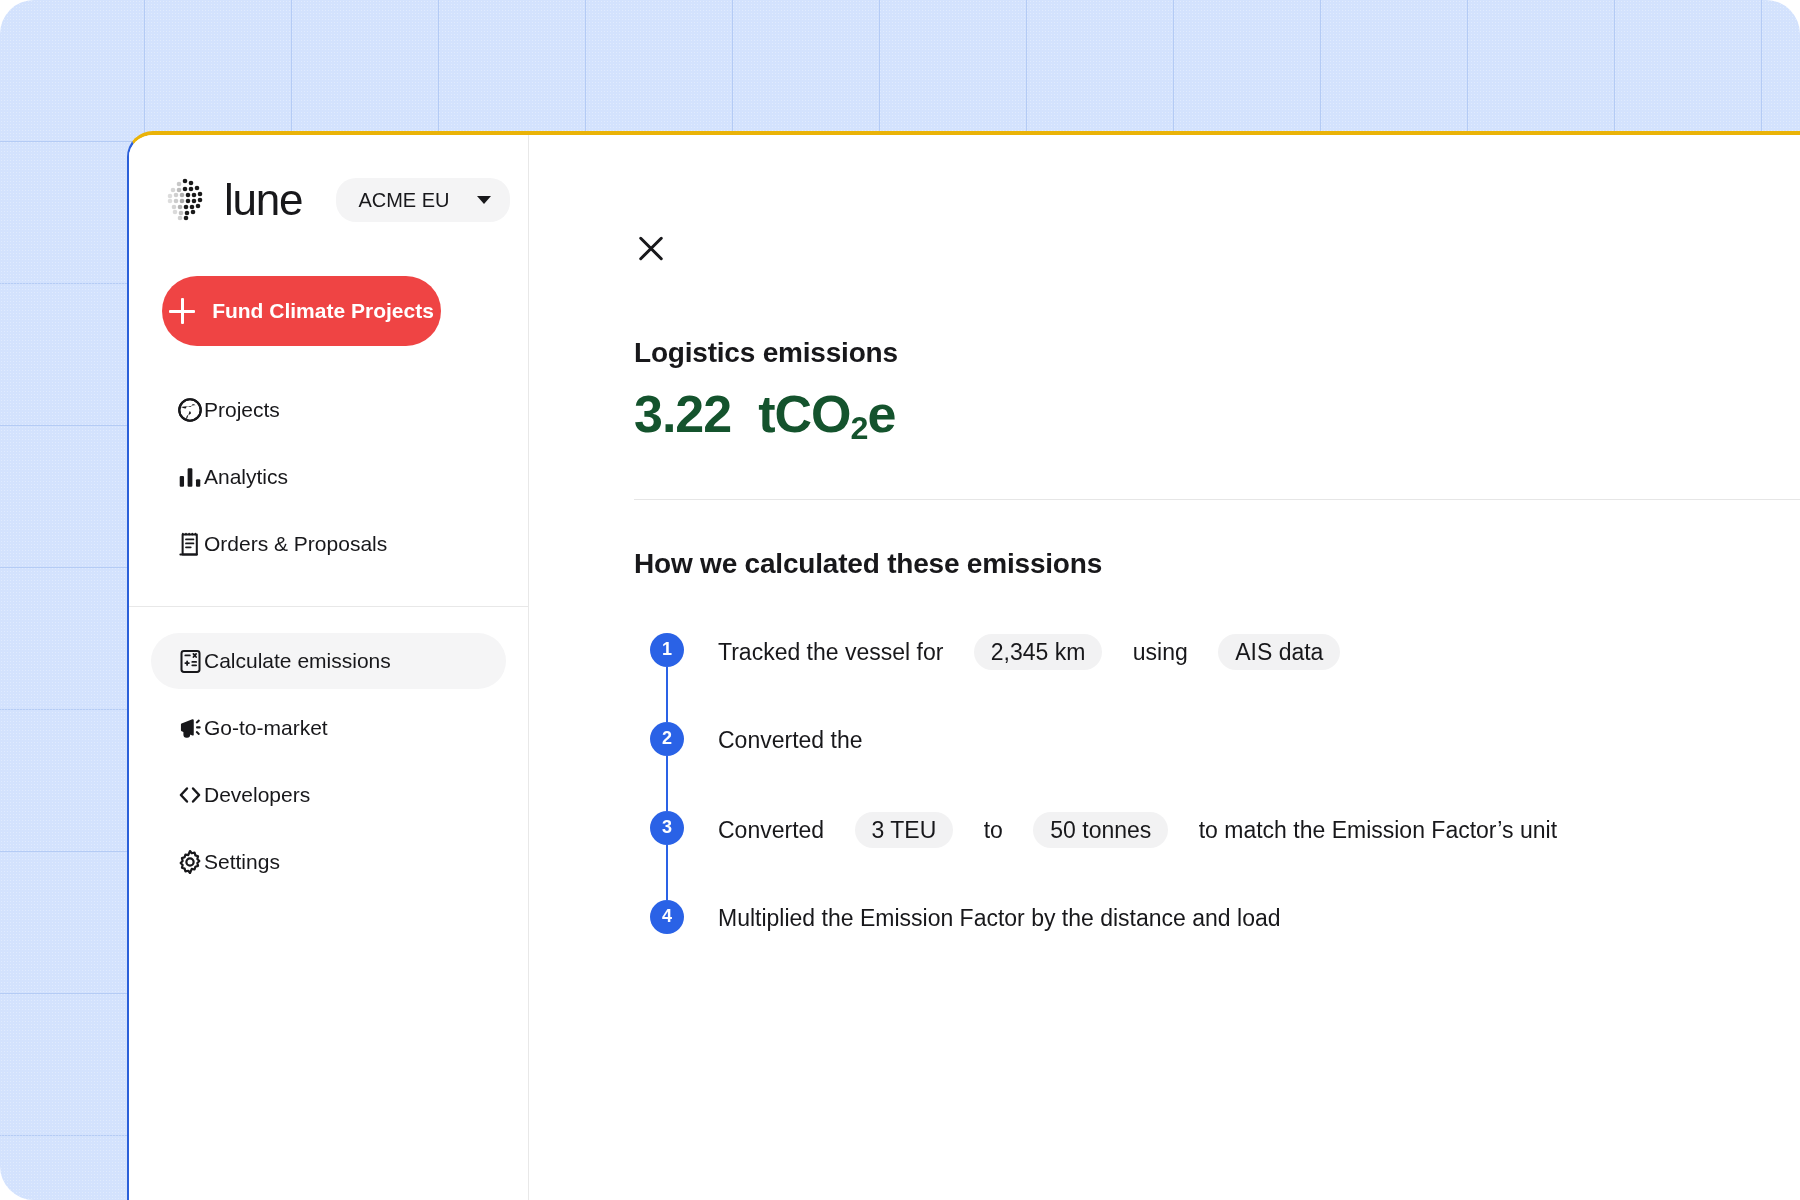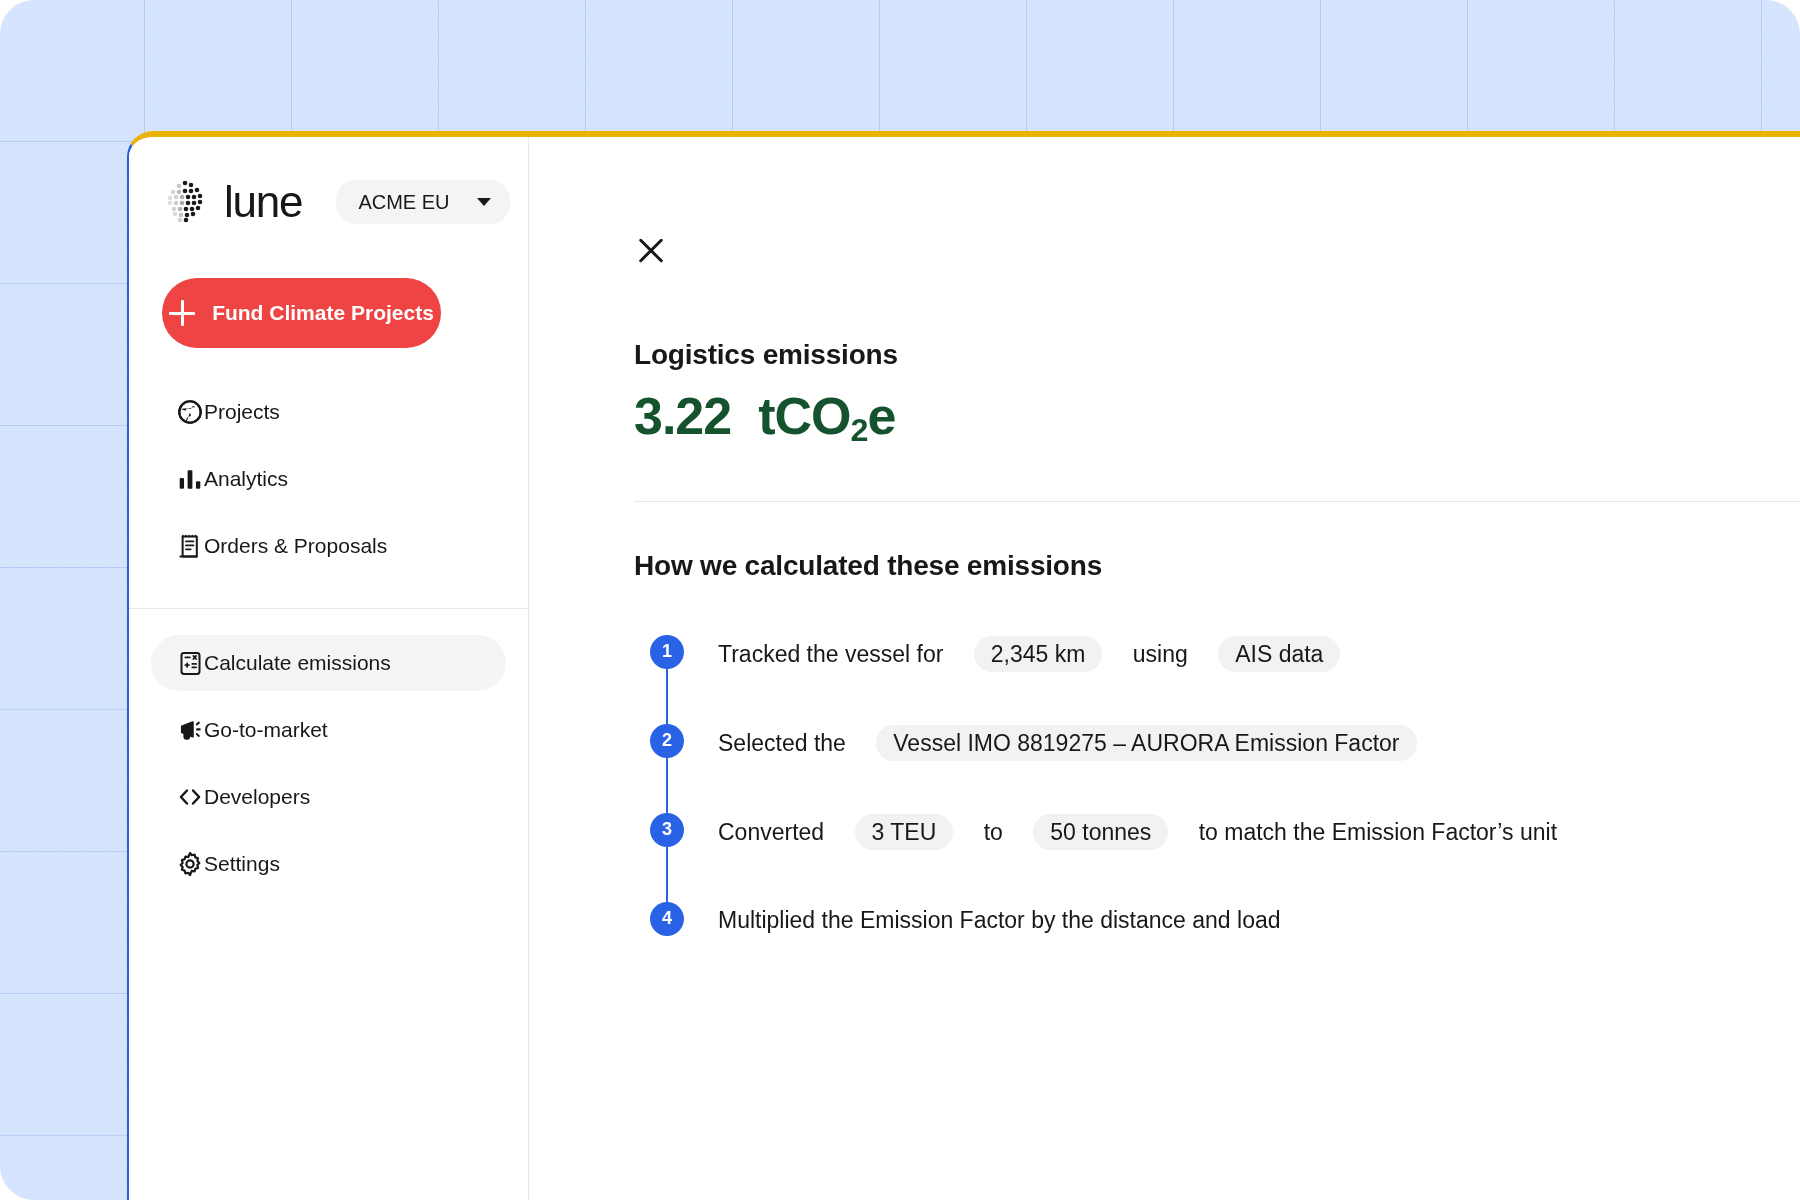--- a/index.html
+++ b/index.html
@@ -45,21 +45,21 @@
     background-position: 0 0, 2px 1px;
   }
 
   
   #app-window {
     position: absolute;
     left: 127px; top: 131px;
     width: 1673px; height: 1069px;
     background: #ffffff;
     border-top-left-radius: 26px;
-    border-top: 6px solid #eab308;
+    border-top: 4px solid #eab308;
     border-left: 2px solid #2a5fd9;
     overflow: hidden;
     display: flex;
   }
 
   
   #sidebar {
     width: 400px;
     height: 100%;
     background: #ffffff;
@@ -452,23 +452,22 @@
               <span class="pill">AIS data</span>
               <span class="txt">&nbsp;</span>
             </div>
           </div>
           <div class="step">
             <div class="bullet-col">
               <div class="bullet">2</div>
               <div class="connector"></div>
             </div>
             <div class="step-text">
-              <span class="txt">Selected the</span>
-              <span class="txt">&nbsp;</span>
-              <span class="pill">Vessel IMO 8819275 – AURORA Emission Factor</span>
+              <span class="txt">Converted the</span>
+              <span class="txt">&nbsp;</span>
               <span class="txt">&nbsp;</span>
             </div>
           </div>
           <div class="step">
             <div class="bullet-col">
               <div class="bullet">3</div>
               <div class="connector"></div>
             </div>
             <div class="step-text">
               <span class="txt">Converted</span>

